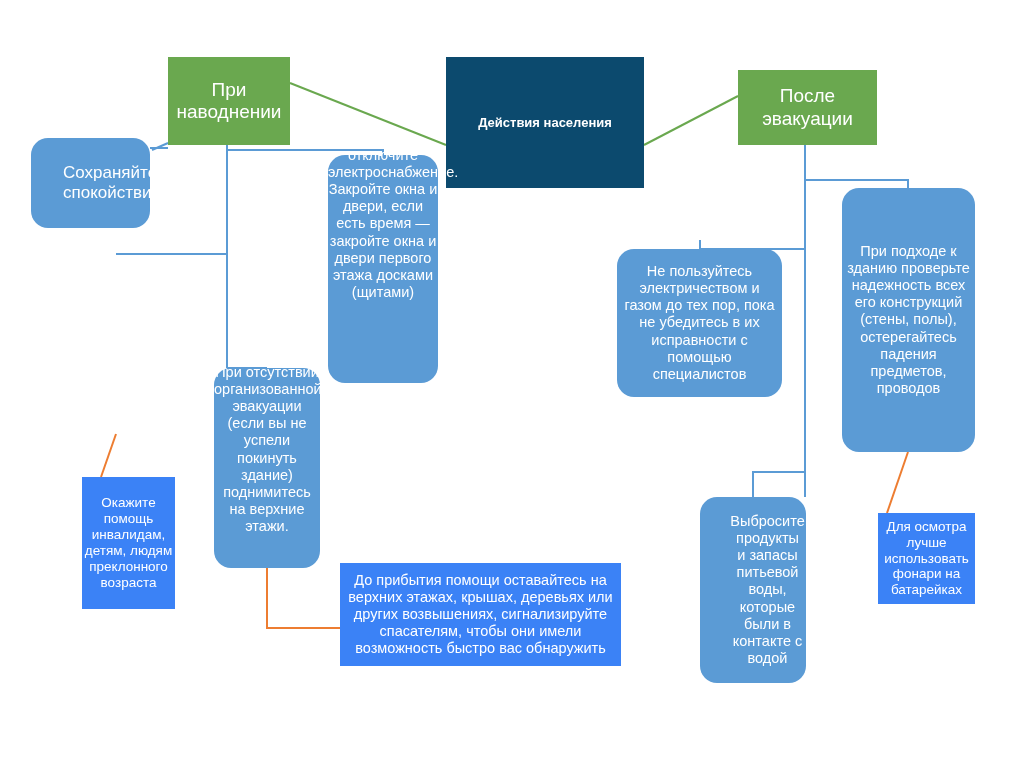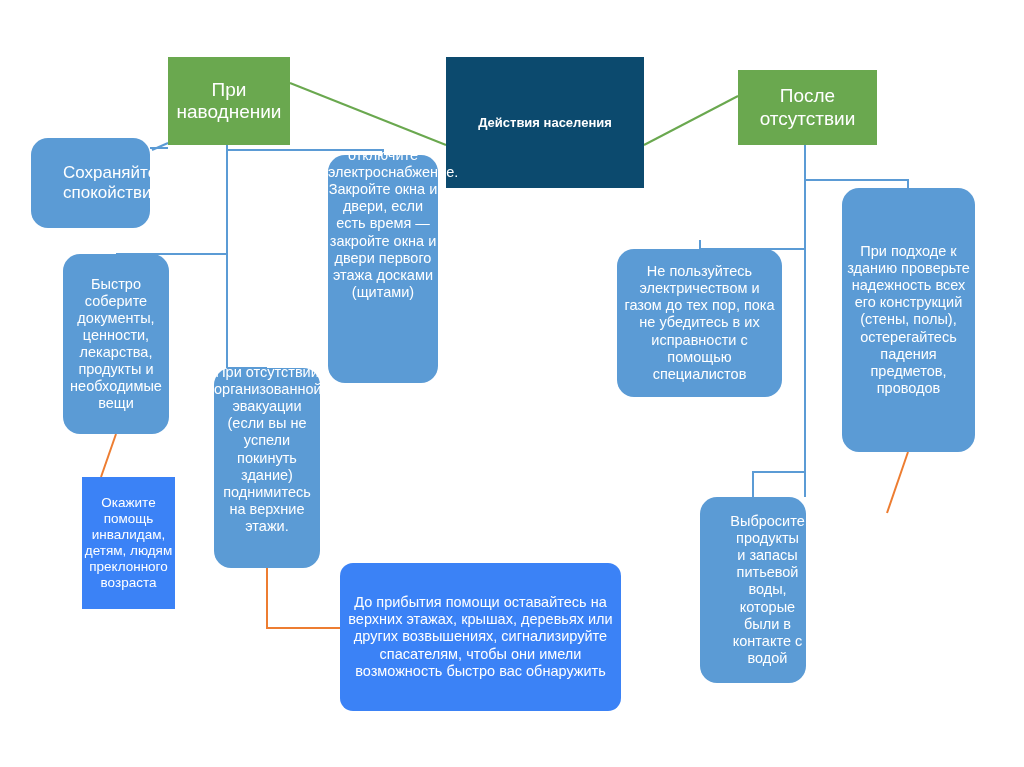--- a/index.html
+++ b/index.html
@@ -80,23 +80,22 @@
     align-items: flex-start;
   }
   #n-power .txt { margin-top: -8px; }
   #n-noevac {
     left: 214px; top: 368px; width: 106px; height: 200px;
     font-size: 14.5px;
     align-items: flex-start;
   }
   #n-noevac .txt { margin-top: -4px; }
   #n-await {
-    left: 340px; top: 563px; width: 281px; height: 148px;
+    left: 340px; top: 563px; width: 281px; height: 103px;
     font-size: 14.5px;
-    border-radius: 13px;
   }
 
   
   #n-noelec {
     left: 617px; top: 249px; width: 165px; height: 148px;
     font-size: 14.5px;
   }
   #n-check {
     left: 842px; top: 188px; width: 133px; height: 264px;
     font-size: 14.5px;
@@ -147,30 +146,27 @@
 
   <div class="node yellow" id="n-hdr-center">
     <span class="txt">Действия населения</span>
   </div>
 
   <div class="node green" id="n-hdr-left">
     <span class="txt">При наводнении</span>
   </div>
 
   <div class="node green" id="n-hdr-right">
-    <span class="txt">После отсутствии</span>
+    <span class="txt">После эвакуации</span>
   </div>
 
   <div class="node blue" id="n-calm">
     <span class="txt">Сохраняйте спокойствие</span>
   </div>
 
-  <div class="node blue" id="n-gather">
-    <span class="txt">Быстро соберите документы, ценности, лекарства, продукты и необходимые вещи</span>
-  </div>
 
   <div class="node orange" id="n-help">
     <span class="txt">Окажите помощь инвалидам, детям, людям преклонного возраста</span>
   </div>
 
   <div class="node blue" id="n-power">
     <span class="txt">отключите электроснабжение. Закройте окна и двери, если есть время — закройте окна и двери первого этажа досками (щитами)</span>
   </div>
 
   <div class="node blue" id="n-noevac">
@@ -186,14 +182,17 @@
   </div>
 
   <div class="node blue" id="n-check">
     <span class="txt">При подходе к зданию проверьте надежность всех его конструкций (стены, полы), остерегайтесь падения предметов, проводов</span>
   </div>
 
   <div class="node blue" id="n-discard">
     <span class="txt">Выбросите продукты и запасы питьевой воды, которые были в контакте с водой</span>
   </div>
 
+  <div class="node orange" id="n-torch">
+    <span class="txt">Для осмотра лучше использовать фонари на батарейках</span>
+  </div>
 
 </div>
 
 </body></html>

